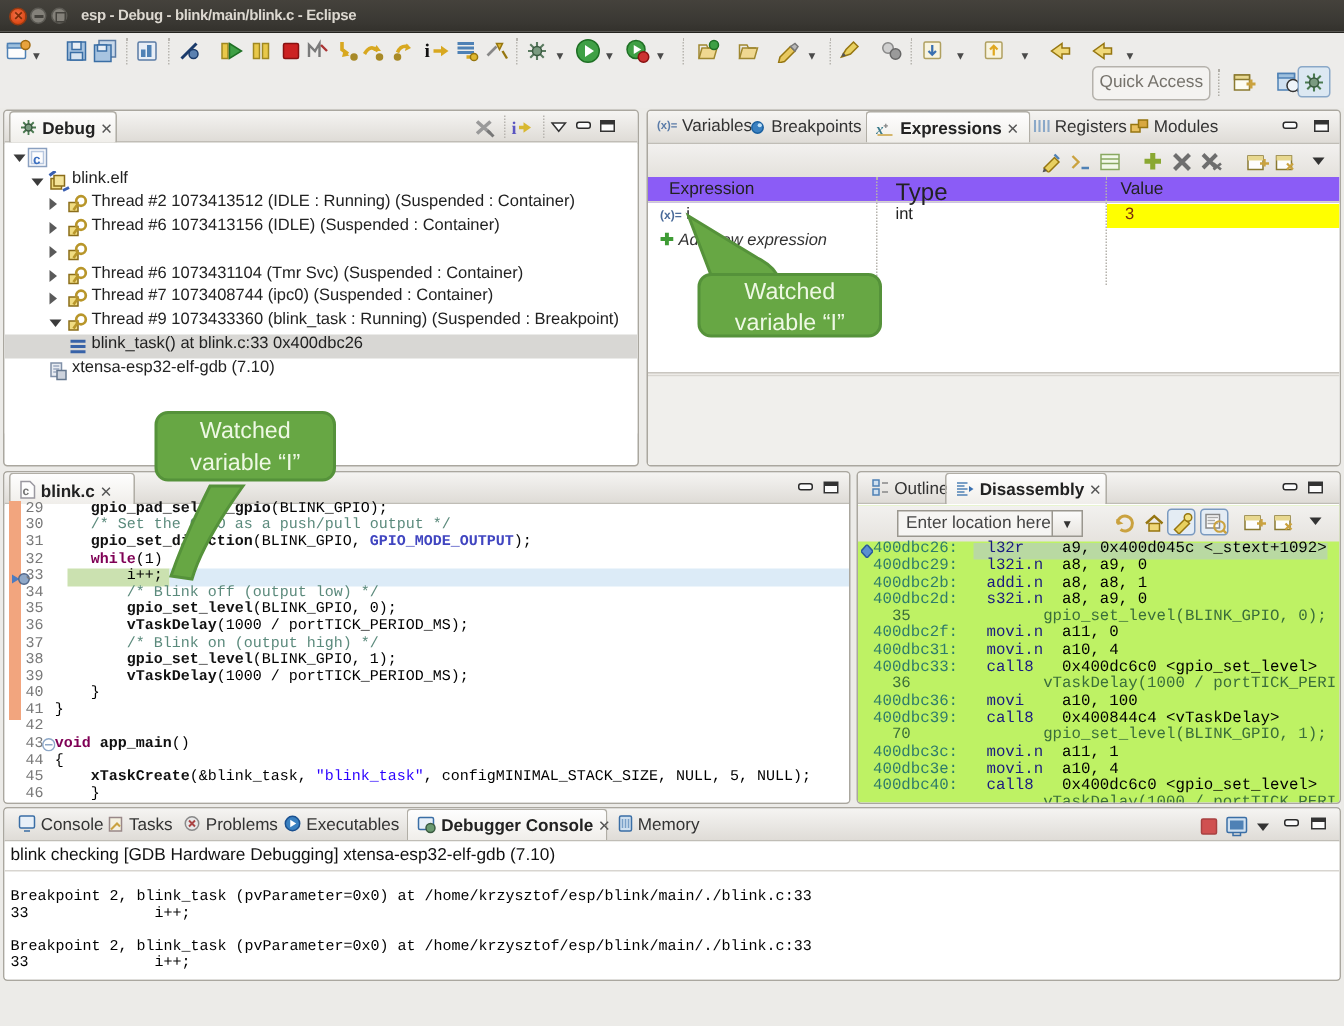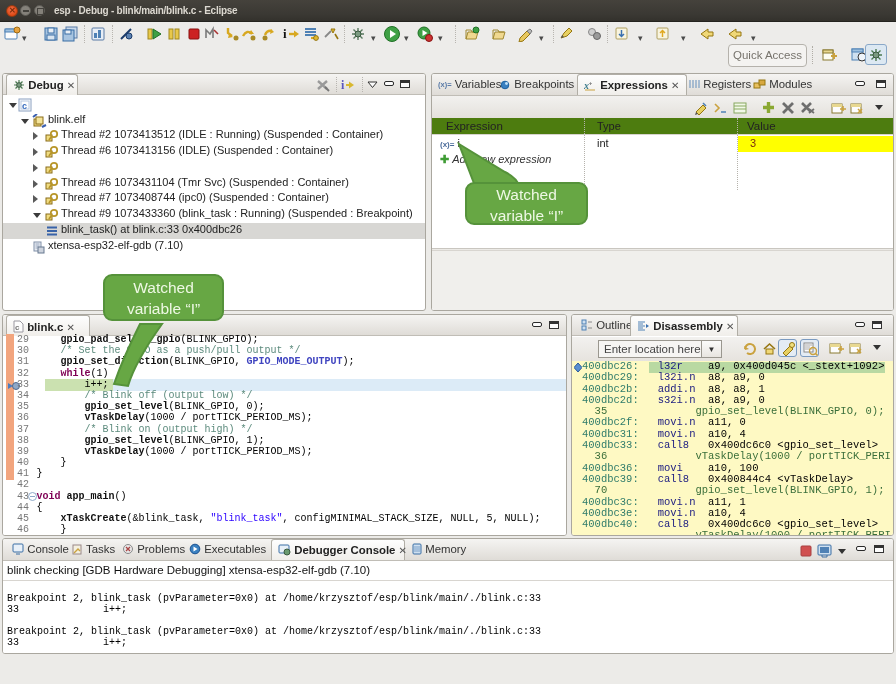--- a/index.html
+++ b/index.html
@@ -381,23 +381,23 @@
         <path d="M12 5v5M9 8h6" stroke="#caa23f" stroke-width="1.6"></path>
       </svg>
   <svg class="abs" style="left:418px;top:27px" width="15" height="14">
         <rect x="1" y="3" width="10" height="9" fill="#fdfdfd" stroke="#8a7a30"></rect>
         <rect x="1" y="3" width="10" height="3" fill="#e8d890"></rect>
         <path d="M8 8l4 4M12 8l-4 4" stroke="#caa23f" stroke-width="1.5"></path>
       </svg>
   <span class="abs" style="left:443px;top:31px;width:0;height:0;border-left:4px solid transparent;border-right:4px solid transparent;border-top:5px solid #333"></span>
  </div>
  <div id="exprbody" style="position:absolute;left:0;top:44px;right:0;bottom:0;background:#fff">
-  <div style="position:absolute;left:0;top:0;width:100%;height:17px;background:#4d7c0f;border-bottom:1px solid #d6d3cd">
+  <div style="position:absolute;left:0;top:0;width:100%;height:17px;background:#8b5cf6;border-bottom:1px solid #d6d3cd">
    <span style="position:absolute;left:14px;top:2px;font-size:11.5px;color:#222">Expression</span>
-   <span style="position:absolute;left:165px;top:2px;font-size:11px;color:#222">Type</span>
+   <span style="position:absolute;left:165px;top:2px;font-size:16px;color:#222">Type</span>
    <span style="position:absolute;left:315px;top:2px;font-size:11.5px;color:#222">Value</span>
   </div>
   <div style="position:absolute;left:152px;top:0;width:1px;height:72px;border-left:1px dotted #b5b2ac"></div>
   <div style="position:absolute;left:305px;top:0;width:1px;height:72px;border-left:1px dotted #b5b2ac"></div>
   <div style="position:absolute;left:306px;top:18px;right:0;height:16px;background:#ffff00"></div>
   <div class="trow" style="left:8px;top:19px"><span style="font-size:8px;color:#4a6b9a;font-weight:bold">(x)=</span> i</div>
   <div class="trow" style="left:165px;top:19px">int</div>
   <div class="trow" style="left:318px;top:19px;color:#7a2e0e">3</div>
   <div class="trow" style="left:8px;top:35px"><span style="color:#3f9c35;font-weight:bold">✚</span> <i style="color:#333">Add new expression</i></div>
   <div style="position:absolute;left:0;top:130px;width:100%;height:3px;background:#eceae6;border-top:1px solid #c9c6c0;border-bottom:1px solid #d8d5d0"></div>
@@ -472,21 +472,21 @@
           <rect x="1" y="7" width="4" height="4" fill="#cfe0f0" stroke="#4f81b5"></rect>
           <path d="M7 3h4M7 9h4" stroke="#888"></path>
         </svg> Outline</div>
   <div class="tab seltab" style="left:58px;width:108px"><svg style="vertical-align:-2px" width="13" height="12">
           <path d="M1 2h7M1 4h5M1 6h7M1 8h5M1 10h7" stroke="#4f81b5"></path>
           <path d="M9 4l3 2-3 2z" fill="#3a70b0"></path>
         </svg> Disassembly <span class="tx">✕</span></div>
   <span class="abs mmn" style="left:283px;top:7px;width:10px"></span>
   <span class="abs minmax mmx" style="left:300px;top:6px"></span>
  </div>
- <div id="disbody" style="position:absolute;left:0;top:22px;right:0;bottom:0;background:#fef9c3">
+ <div id="disbody" style="position:absolute;left:0;top:22px;right:0;bottom:0;background:#bef264">
   <div style="position:absolute;left:0;top:0;width:100%;height:24px;background:linear-gradient(#f2f1ef,#e6e3de)"></div>
   <div style="position:absolute;left:26px;top:3px;width:104px;height:18px;border:1px solid #9a978f;background:#f6f5f3;font-size:11.5px;color:#444;padding:2px 0 0 5px;white-space:nowrap;overflow:hidden">Enter location here</div>
   <div style="position:absolute;left:130px;top:3px;width:20px;height:18px;border:1px solid #9a978f;border-left:none;background:linear-gradient(#fbfbfa,#e8e5e0);font-size:8px;color:#333;text-align:center;line-height:17px">▼</div>
   <div id="distools">
    <svg class="abs" style="left:170px;top:4px" width="15" height="15">
           <path d="M3 8a5 5 0 1 1 2 4" stroke="#caa23f" stroke-width="2" fill="none"></path>
           <path d="M2 5l1 4 4-1z" fill="#caa23f"></path>
         </svg>
    <svg class="abs" style="left:190px;top:4px" width="15" height="15">
           <path d="M2 8l5.5-5L13 8" fill="none" stroke="#967610" stroke-width="1.6"></path>

